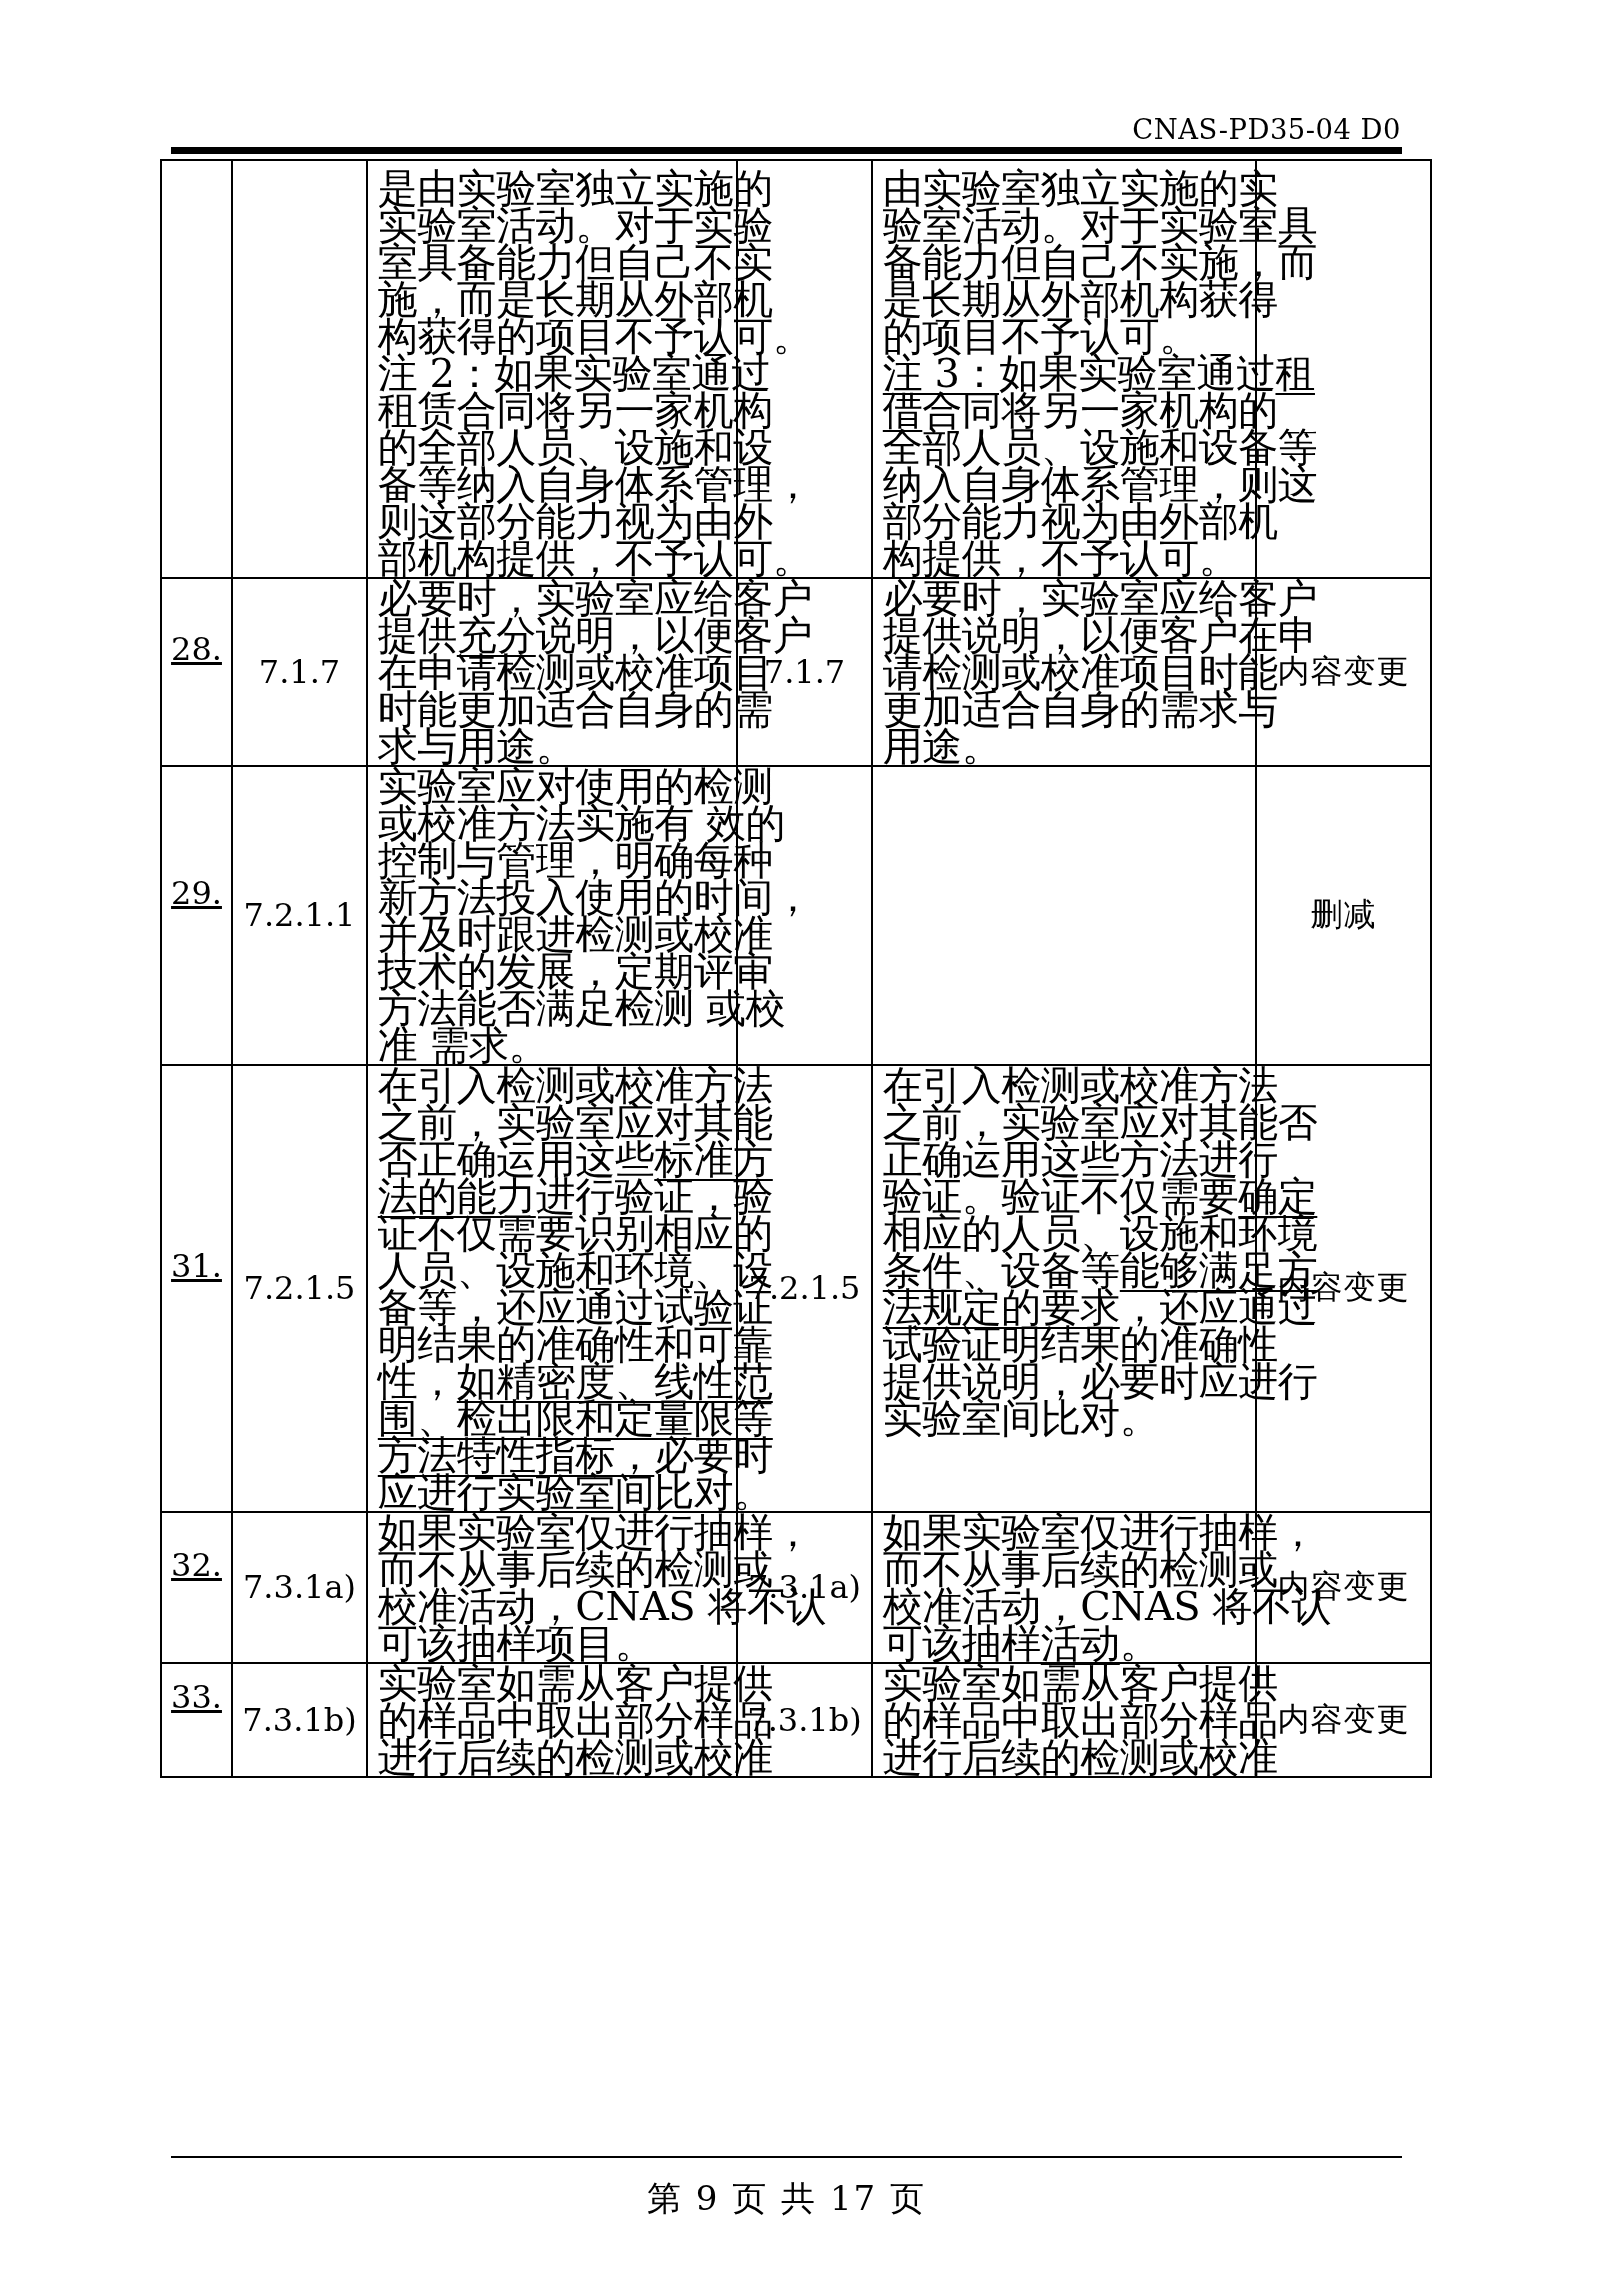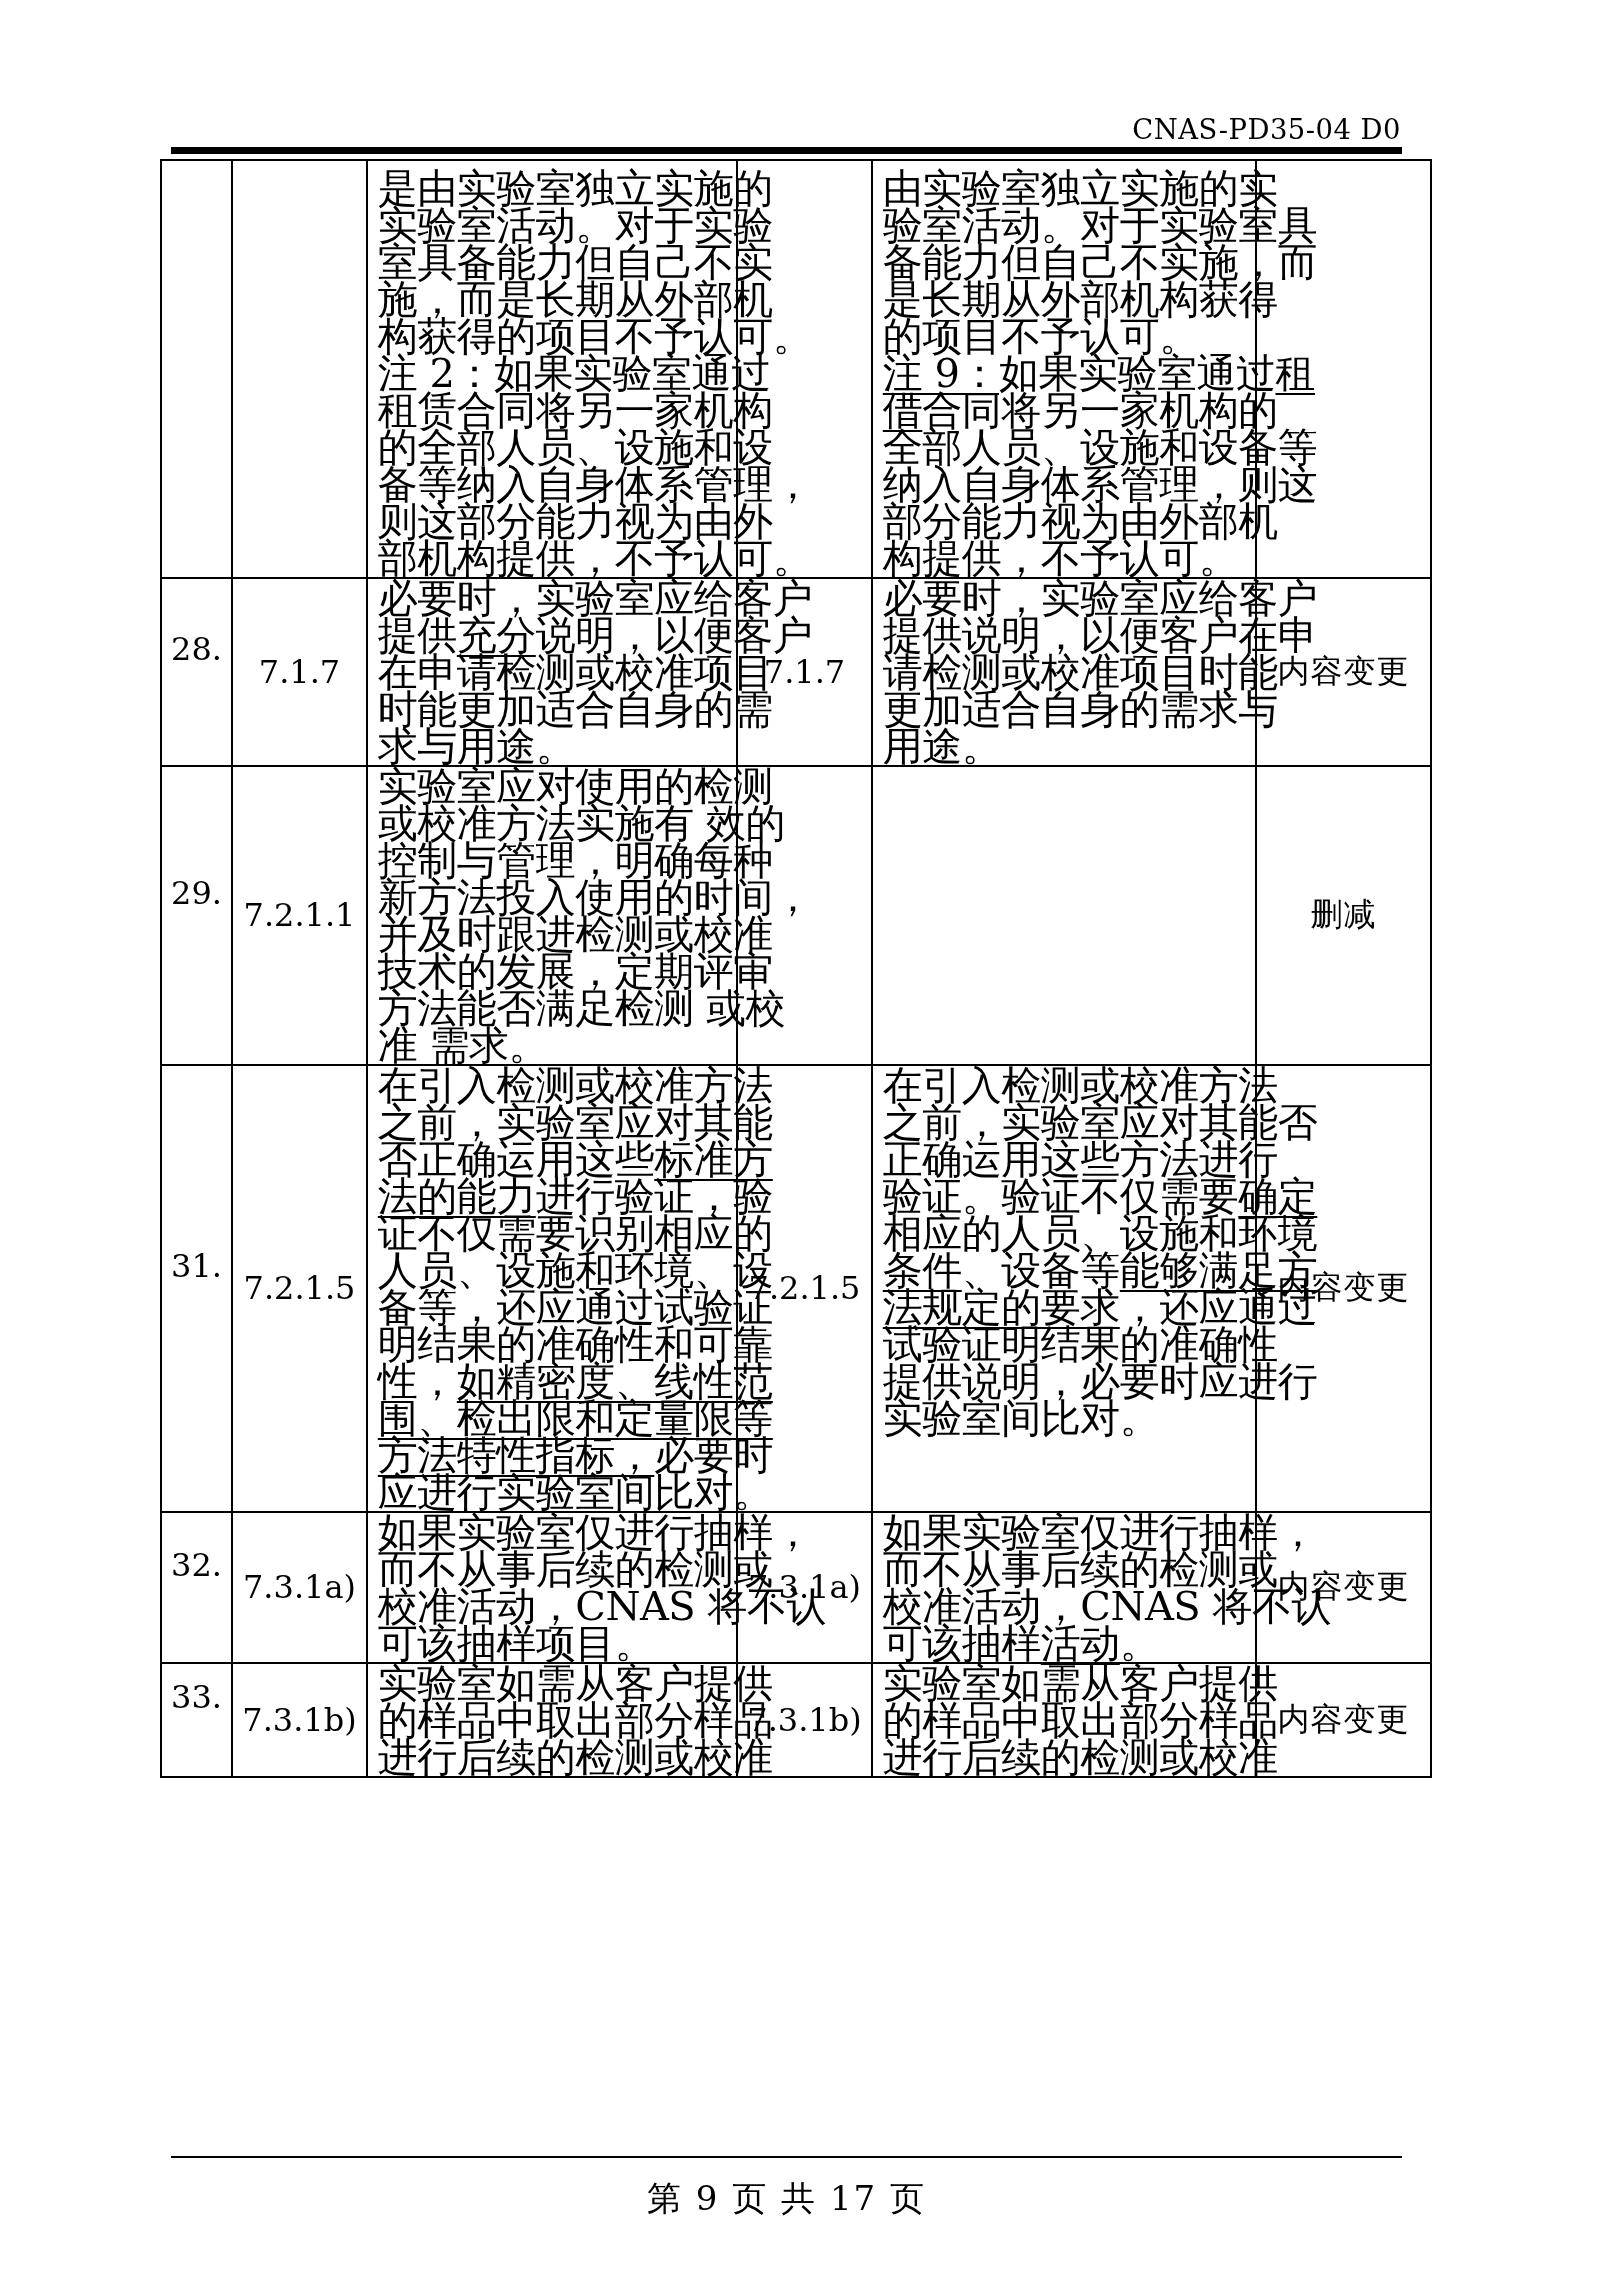--- a/index.html
+++ b/index.html
@@ -27,21 +27,21 @@
     padding:1px 3.9px 0 9.8px;
     font-size:40px; line-height:37px;
     letter-spacing:-0.5px;
     white-space:pre;
   }
   tr:first-child td.text { padding-top:8.8px; }
   td.num, td.clause, td.change {
     text-align:center; font-size:32px; white-space:pre;
   }
   td.change { letter-spacing:1px; }
-  .shift-up { position:relative; top:-22.5px; display:inline-block; }
+  .shift-up { position:relative; top:-22.5px; display:inline-block;text-decoration:underline; }
   .u {
     text-decoration:underline;
     text-decoration-thickness:2px;
     text-underline-offset:5.9px;
   }
   .footer-rule {
     position:absolute; left:171px; top:2156px; width:1231px; height:2px;
     background:#000;
   }
   .footer-text {
@@ -79,21 +79,21 @@
 的全部人员、设施和设
 备等纳入自身体系管理，
 则这部分能力视为由外
 部机构提供，不予认可。</span></td>
           <td class="clause"></td>
           <td class="text"><span>由实验室独立实施的实
 验室活动。对于实验室具
 备能力但自己不实施，而
 是长期从外部机构获得
 的项目不予认可。
-</span><span class="u">注 9：</span><span>如果实验室通过</span><span class="u">租
+</span><span class="u">注 3：</span><span>如果实验室通过</span><span class="u">租
 借</span><span>合同将另一家机构的
 全部人员、设施和设备等
 纳入自身体系管理，则这
 部分能力视为由外部机
 构提供，不予认可。</span></td>
           <td class="change"></td>
         </tr>
         <tr>
           <td class="num"><span class="shift-up">28.</span></td>
           <td class="clause">7.1.7</td>

